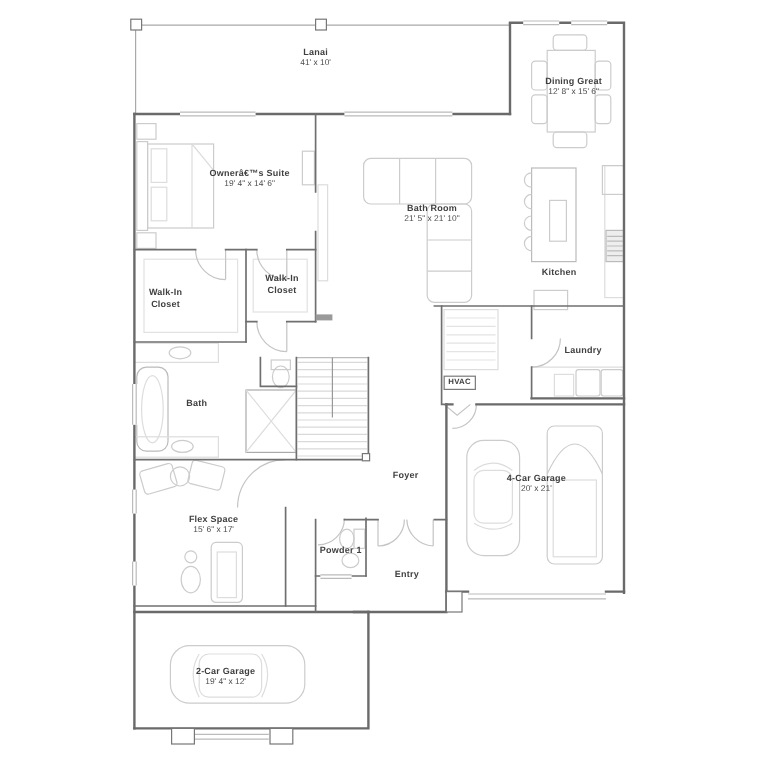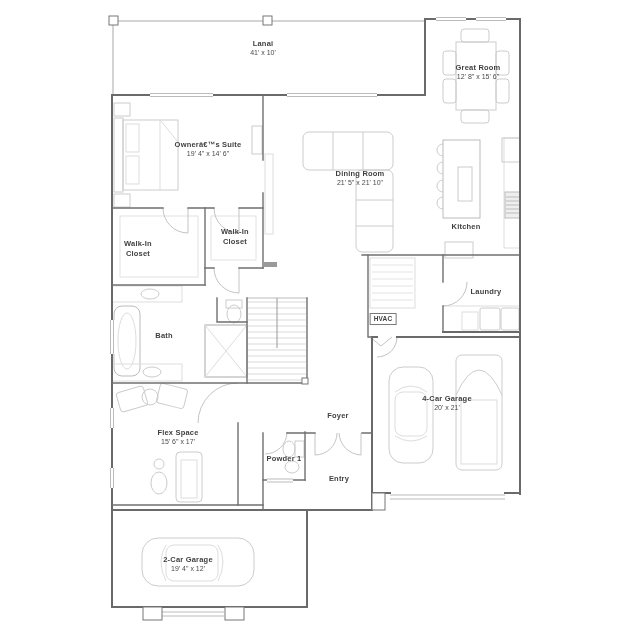--- a/index.html
+++ b/index.html
@@ -191,50 +191,50 @@
     <rect x="372" y="493" width="13" height="17"></rect>
     <rect x="302" y="378" width="6" height="6"></rect>
   </g>
 </svg>
 
   <div class="lbl" style="left:263px;top:39px">
     <div class="name">Lanai</div>
     <div class="dims">41' x 10'</div>
   </div>
   <div class="lbl" style="left:478px;top:63px">
-    <div class="name">Great Room</div>
+    <div class="name">Dining Great</div>
     <div class="dims">12' 8" x 15' 6"</div>
   </div>
   <div class="lbl" style="left:208px;top:140px">
     <div class="name">Ownerâ€™s Suite</div>
     <div class="dims">19' 4" x 14' 6"</div>
   </div>
   <div class="lbl" style="left:360px;top:169px">
-    <div class="name">Dining Room</div>
+    <div class="name">Bath Room</div>
     <div class="dims">21' 5" x 21' 10"</div>
   </div>
   <div class="lbl" style="left:466px;top:222px">
     <div class="name">Kitchen</div>
   </div>
   <div class="lbl wrap" style="left:138px;top:239px">
     <div class="name">Walk-In Closet</div>
   </div>
   <div class="lbl wrap" style="left:235px;top:227px">
     <div class="name">Walk-In Closet</div>
   </div>
   <div class="lbl" style="left:486px;top:287px">
     <div class="name">Laundry</div>
   </div>
   <div class="lbl boxed" style="left:383px;top:313px">
     <div class="name">HVAC</div>
   </div>
   <div class="lbl" style="left:164px;top:331px">
     <div class="name">Bath</div>
   </div>
-  <div class="lbl" style="left:338px;top:411px">
+  <div class="lbl" style="left:338px;top:391px">
     <div class="name">Foyer</div>
   </div>
   <div class="lbl" style="left:447px;top:394px">
     <div class="name">4-Car Garage</div>
     <div class="dims">20' x 21'</div>
   </div>
   <div class="lbl" style="left:178px;top:428px">
     <div class="name">Flex Space</div>
     <div class="dims">15' 6" x 17'</div>
   </div>

